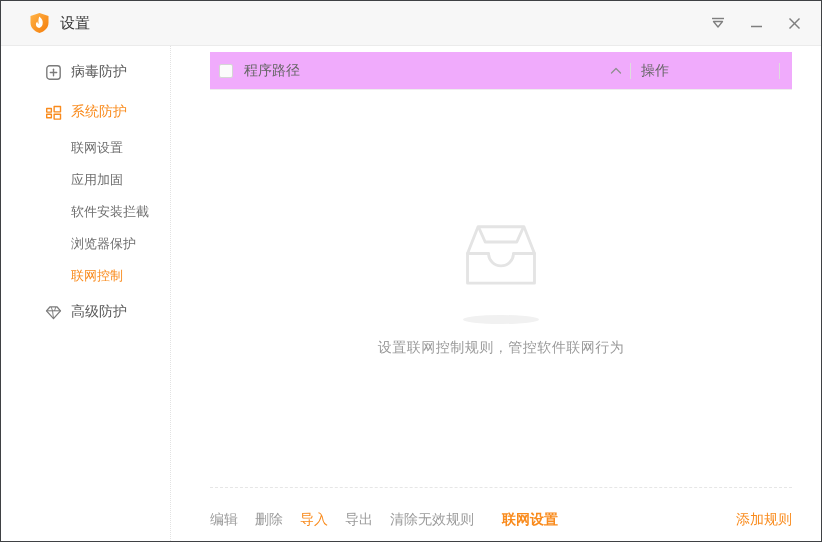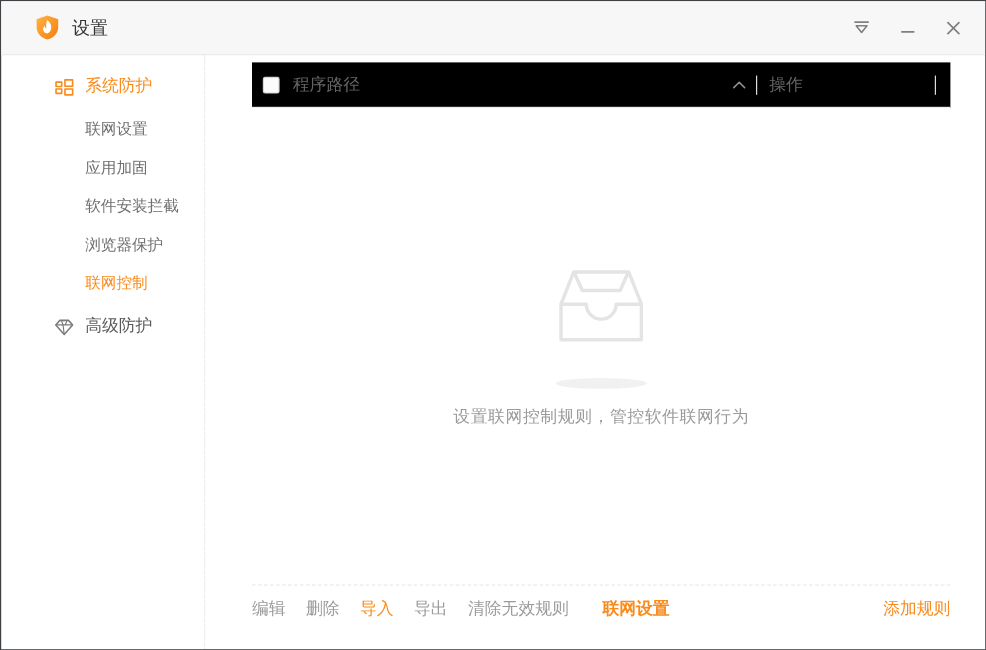--- a/index.html
+++ b/index.html
@@ -26,40 +26,40 @@
   .nav-item .nicon { width:17px; height:17px; margin-right:9px; flex:none; display:flex;
                      align-items:center; justify-content:center; }
   .nav-item.active { color:#f98b1d; }
   .sub-item { height:32px; display:flex; align-items:center; padding-left:70px;
               font-size:13px; color:#6f6f6f; cursor:pointer; }
   .sub-item.active { color:#f98b1d; }
 
   .main { flex:1; min-width:0; display:flex; flex-direction:column; padding:6px 29px 0 39px; }
 
   
-  .table-header { height:38px; flex:none; background:#000000; border-bottom:1px solid #ededed;
+  .table-header { height:38px; flex:none; background:#f0abfc; border-bottom:1px solid #ededed;
                   display:flex; align-items:center; }
   .checkbox { width:14px; height:14px; flex:none; border:1px solid #d5d5d5; background:#fbfbfb;
               border-radius:2px; margin-left:9px; cursor:pointer; }
   .col-path { font-size:14px; color:#666; margin-left:11px; flex:1; min-width:0; }
   .collapse { width:12px; height:10px; flex:none; margin-right:8px; cursor:pointer;
               display:flex; align-items:center; }
   .vdiv { width:1px; height:16px; background:#ddd; flex:none; }
   .col-action { width:148px; flex:none; font-size:14px; color:#666; padding-left:10px; }
   .hdr-end { width:12px; flex:none; }
 
   
   .empty-area { flex:1; display:flex; flex-direction:column; align-items:center;
                 justify-content:center; }
   .empty-shadow { width:76px; height:9px; border-radius:50%; background:#f1f1f1; margin-top:28px; }
   .empty-text { font-size:14px; color:#9a9a9a; margin-top:15px; letter-spacing:0.5px; }
 
   
   .toolbar { flex:none; height:54px; border-top:1px dashed #e6e6e6; display:flex;
-             align-items:flex-start; padding-top:11px; }
+             align-items:center; padding-top:11px; }
   .tool-link { font-size:14px; color:#9b9b9b; margin-right:17px; cursor:pointer; text-decoration:none; }
   .tool-link.accent { color:#f98b1d; }
   .tool-link.strong { font-weight:bold; margin-left:11px; }
   .add-rule { margin-left:auto; margin-right:0; font-size:14px; color:#f98b1d; cursor:pointer; }
 
   svg { display:block; }
 </style>
 </head>
 <body>
 
@@ -98,20 +98,30 @@
         </svg>
       </span>
     </div>
   </div>
 
   <div class="body">
 
     <div class="sidebar">
 
 
+      <div class="nav-item">
+        <span class="nicon">
+          <svg width="17" height="17" viewBox="0 0 16 16" stroke="#7b7b7b" fill="none" stroke-linecap="round">
+            <rect x="1.7" y="1.7" width="12.6" height="12.6" rx="2.6" stroke-width="1.3"></rect>
+            <line x1="8" y1="5" x2="8" y2="11" stroke-width="1.3"></line>
+            <line x1="5" y1="8" x2="11" y2="8" stroke-width="1.3"></line>
+          </svg>
+        </span>
+        <span>病毒防护</span>
+      </div>
 
       <div class="nav-item active">
         <span class="nicon">
           <svg width="17" height="17" viewBox="0 0 16 16" stroke="#f98b1d" fill="none" stroke-linejoin="round">
             <rect x="1.6" y="4.2" width="4.4" height="3.4" stroke-width="1.3"></rect>
             <rect x="1.6" y="9.6" width="4.4" height="3.4" stroke-width="1.3"></rect>
             <rect x="8.6" y="2.4" width="6" height="5" stroke-width="1.3"></rect>
             <rect x="8.6" y="9.6" width="6" height="4.6" stroke-width="1.3"></rect>
           </svg>
         </span>

